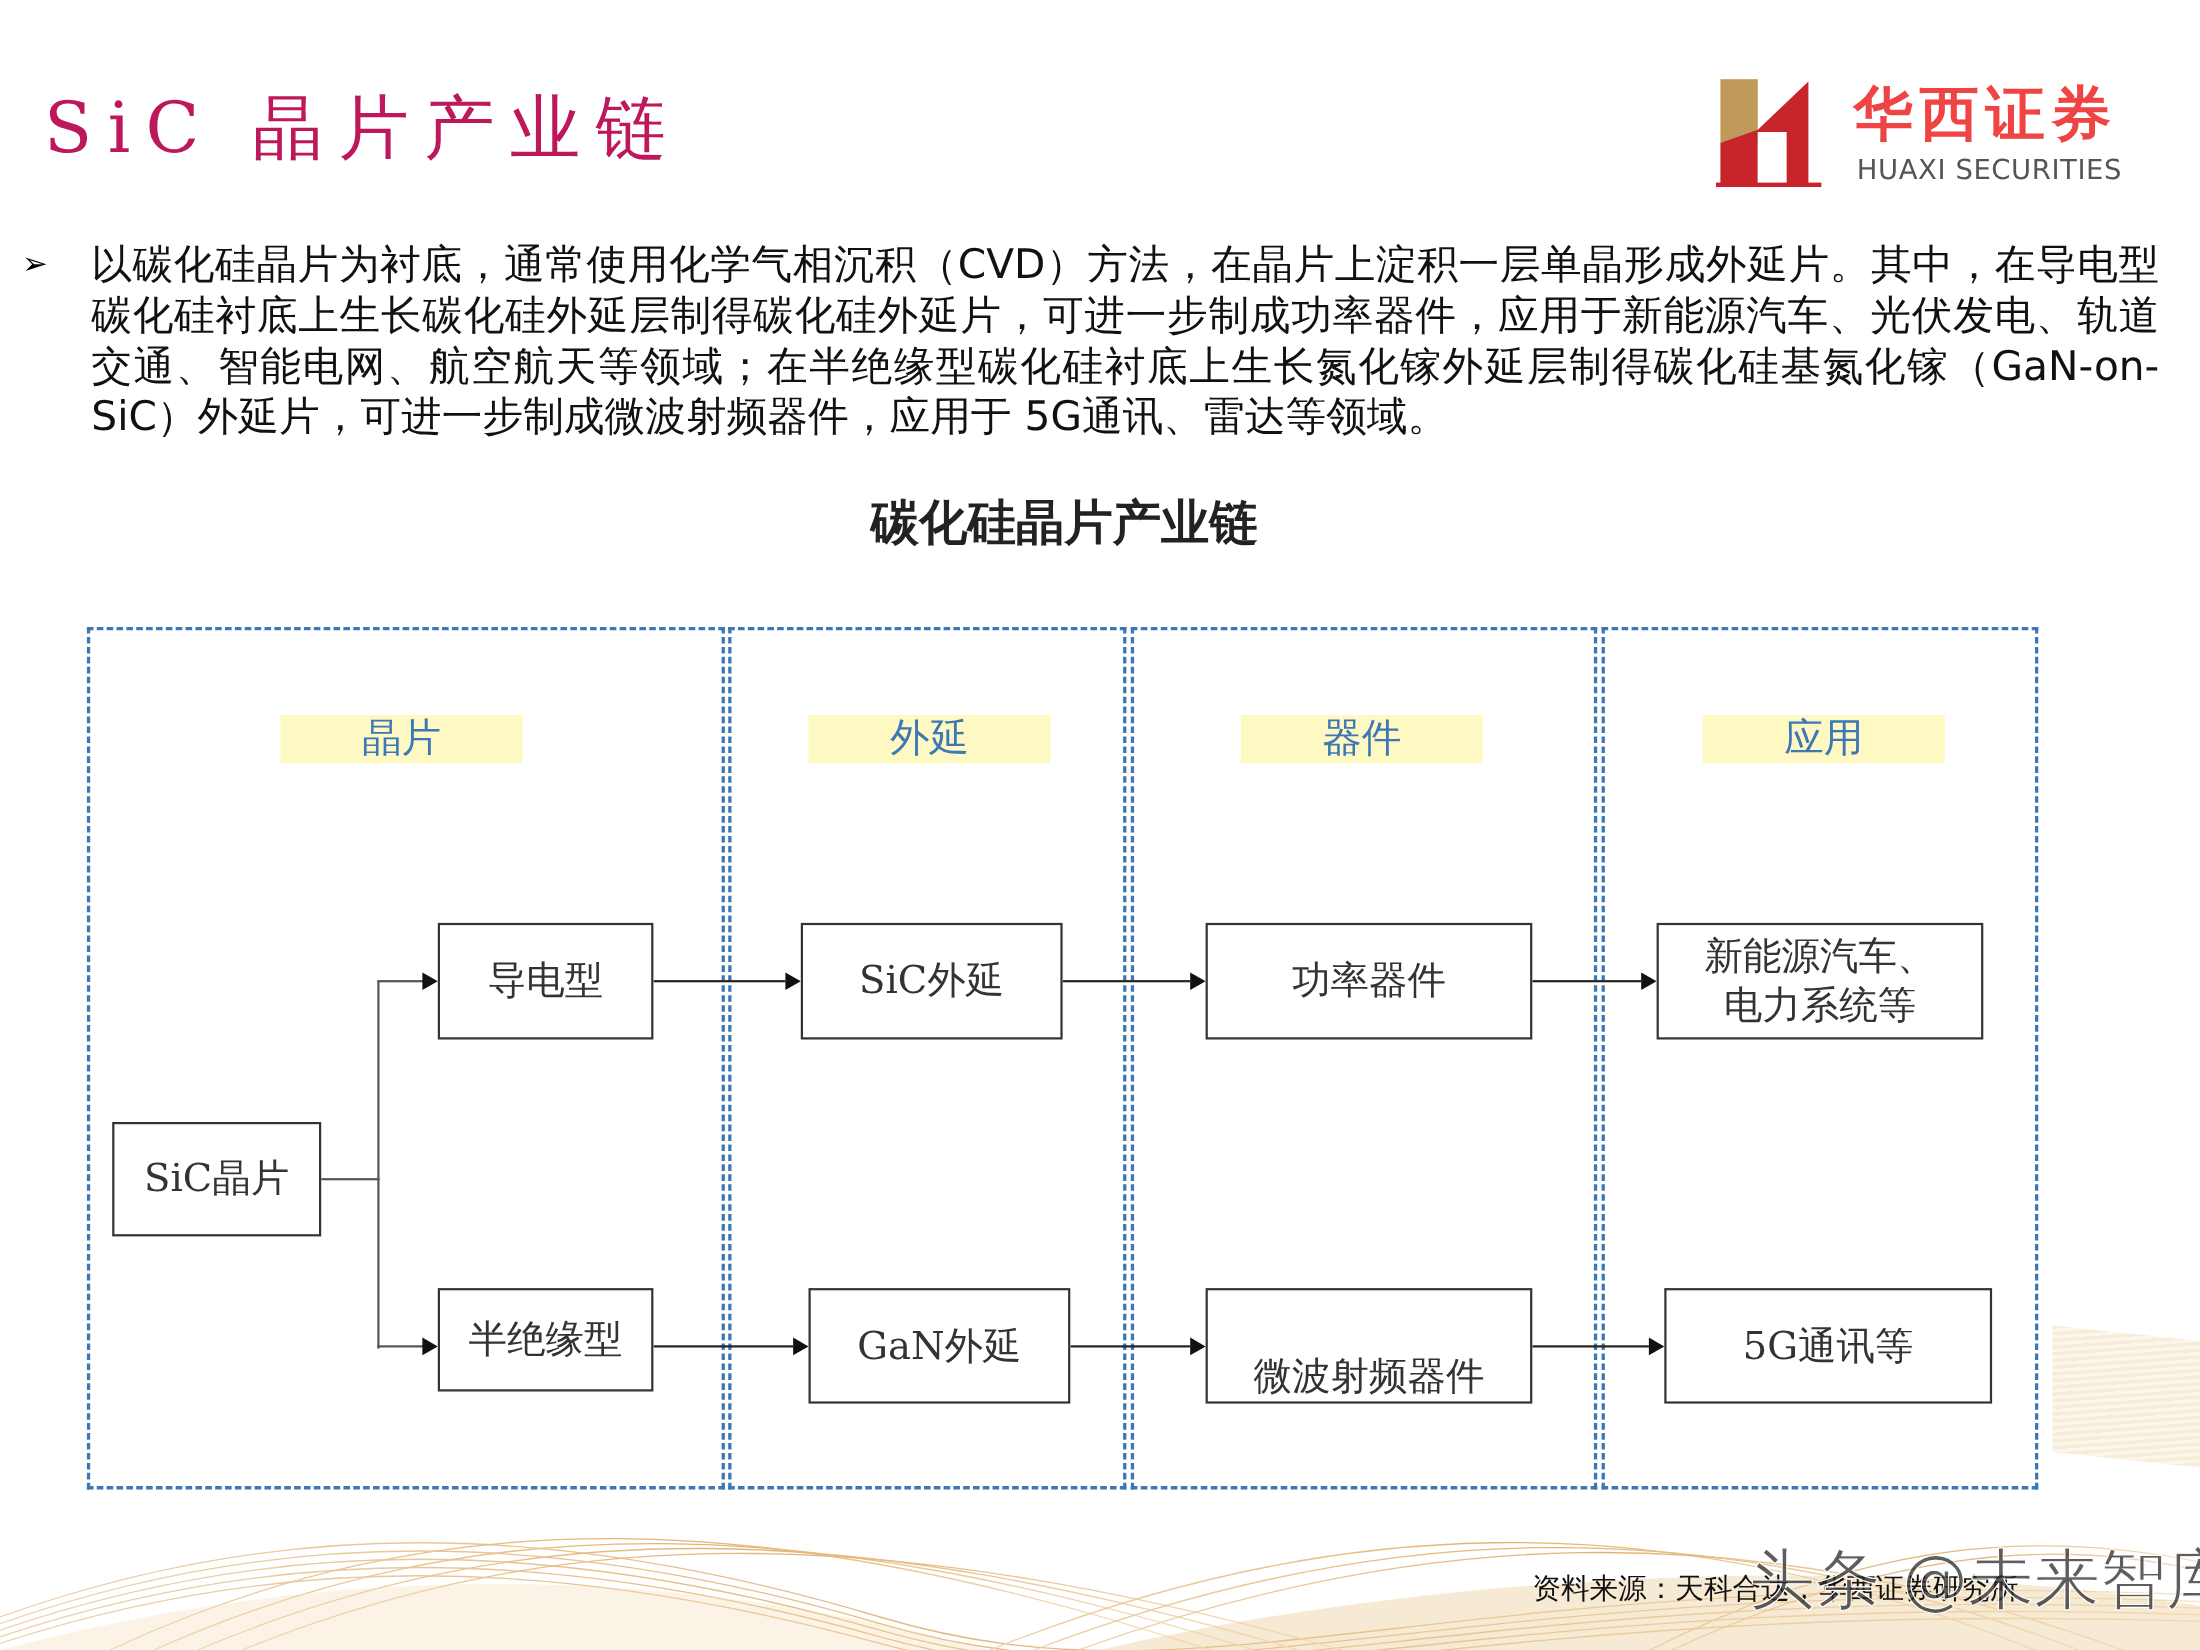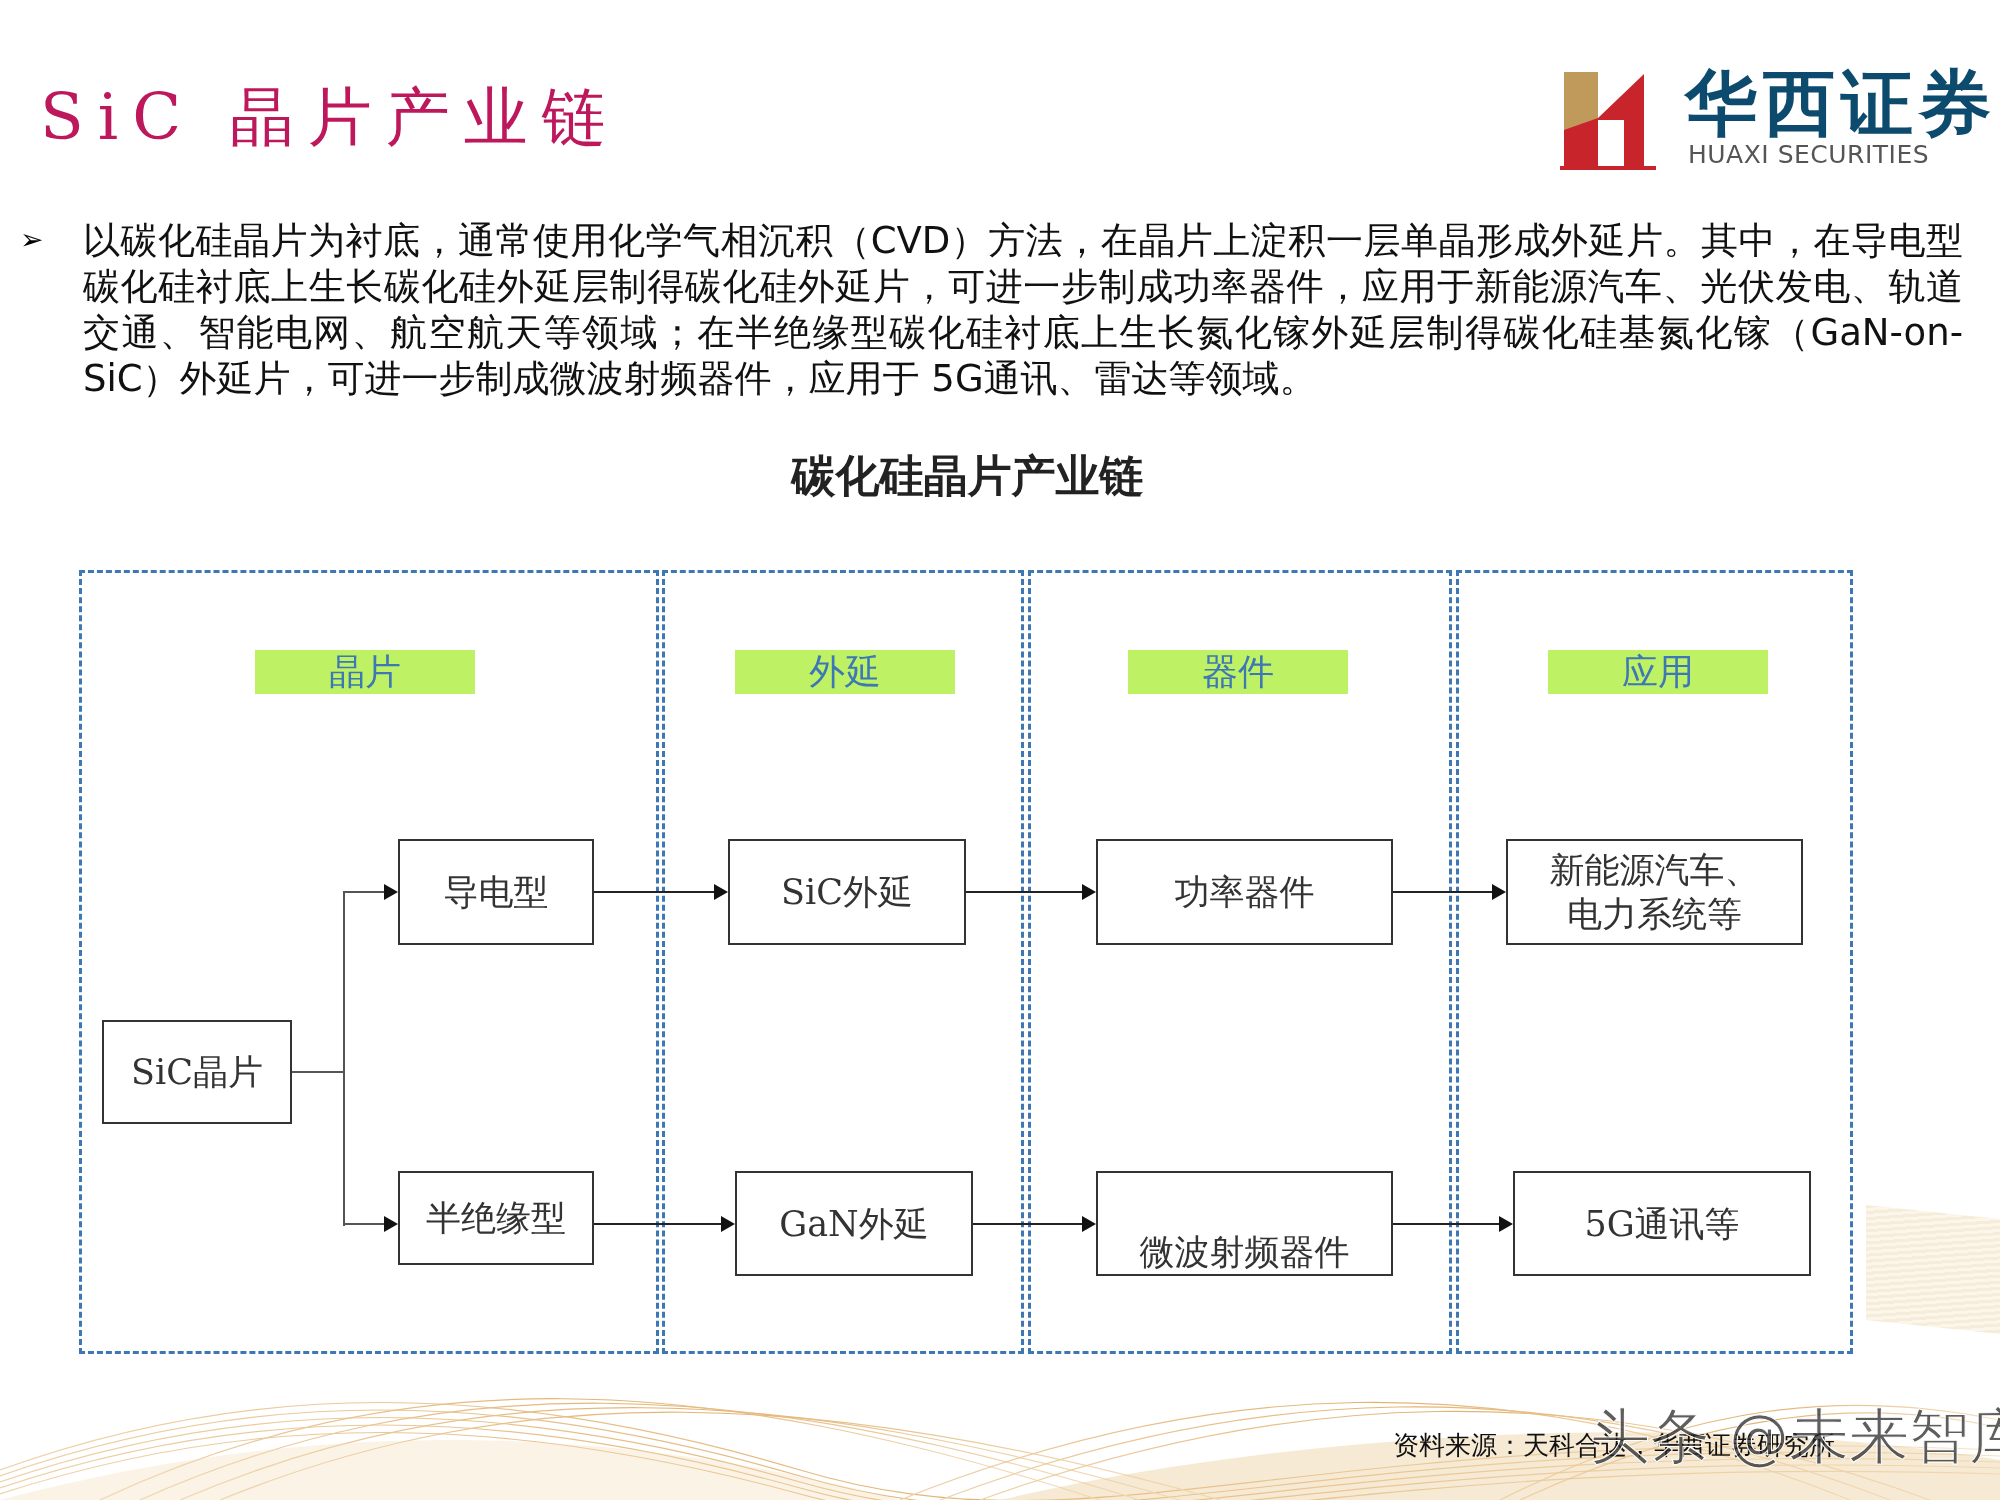--- a/index.html
+++ b/index.html
@@ -2,30 +2,30 @@
 <html><head>
 <meta charset="utf-8">
 <style>
   html, body { margin:0; padding:0; }
   body { width:2000px; height:1500px; position:relative; overflow:hidden; background:#ffffff;
          font-family:"DejaVu Sans", sans-serif; }
   .abs { position:absolute; }
   .slide-title { left:8px; top:72px; font-family:"DejaVu Serif", serif; font-size:64px; color:#be185d;
                  letter-spacing:14px; white-space:nowrap; line-height:90px;margin-left:32px; }
   .logo { left:1560px; top:68px; width:400px; height:106px; }
-  .logo-cn { left:125px; top:0px; font-family:"DejaVu Serif", serif; font-weight:bold; font-size:72px;
-             color:#0c4a6e; letter-spacing:6px; white-space:nowrap; line-height:70px; }
+  .logo-cn { left:125px; top:0px; font-family:"DejaVu Serif", serif; font-weight:bold; font-size:54px;
+             color:#ef4444; letter-spacing:6px; white-space:nowrap; line-height:70px; }
   .logo-en { left:128px; top:72px; font-family:"DejaVu Sans", sans-serif; font-size:25px; color:#555;
              white-space:nowrap; letter-spacing:0.5px; line-height:30px; }
   .bullet { left:20px; top:222px; font-size:28px; color:#000; line-height:36px; }
   .body-text { left:83px; top:218px; width:1880px; font-size:37px; line-height:46px; color:#111; text-align:justify; }
   .diagram-title { left:0; width:1935px; top:448px; text-align:center; font-family:"DejaVu Serif", serif;
                    font-weight:bold; font-size:44px; color:#222; line-height:56px; }
   .frame { border:3px dashed #3d78b4; box-sizing:border-box; }
-  .col-header { font-size:36px; color:#3d77b5; text-align:center; line-height:44px; background:#bef264; }
+  .col-header { font-size:36px; color:#3d77b5; text-align:center; line-height:44px; background:#fef9c3; }
   .node { border:2px solid #333; box-sizing:border-box; background:#fff; display:flex; align-items:center;
           justify-content:center; text-align:center; font-family:"DejaVu Serif", serif; font-size:35px; color:#333;
           line-height:44px; }
   .line { background:#555; }
   .arrowhead { width:0; height:0; border-top:8px solid transparent; border-bottom:8px solid transparent;
                border-left:14px solid #111; }
   .source { left:1393px; top:1428px; font-size:26px; color:#111; white-space:nowrap; line-height:34px; z-index:3; }
   .watermark { left:1590px; top:1400px; font-size:60px; color:rgba(40,40,40,0.75); white-space:nowrap;
                line-height:72px; z-index:4; -webkit-text-stroke:1px #fff; }
 </style>

